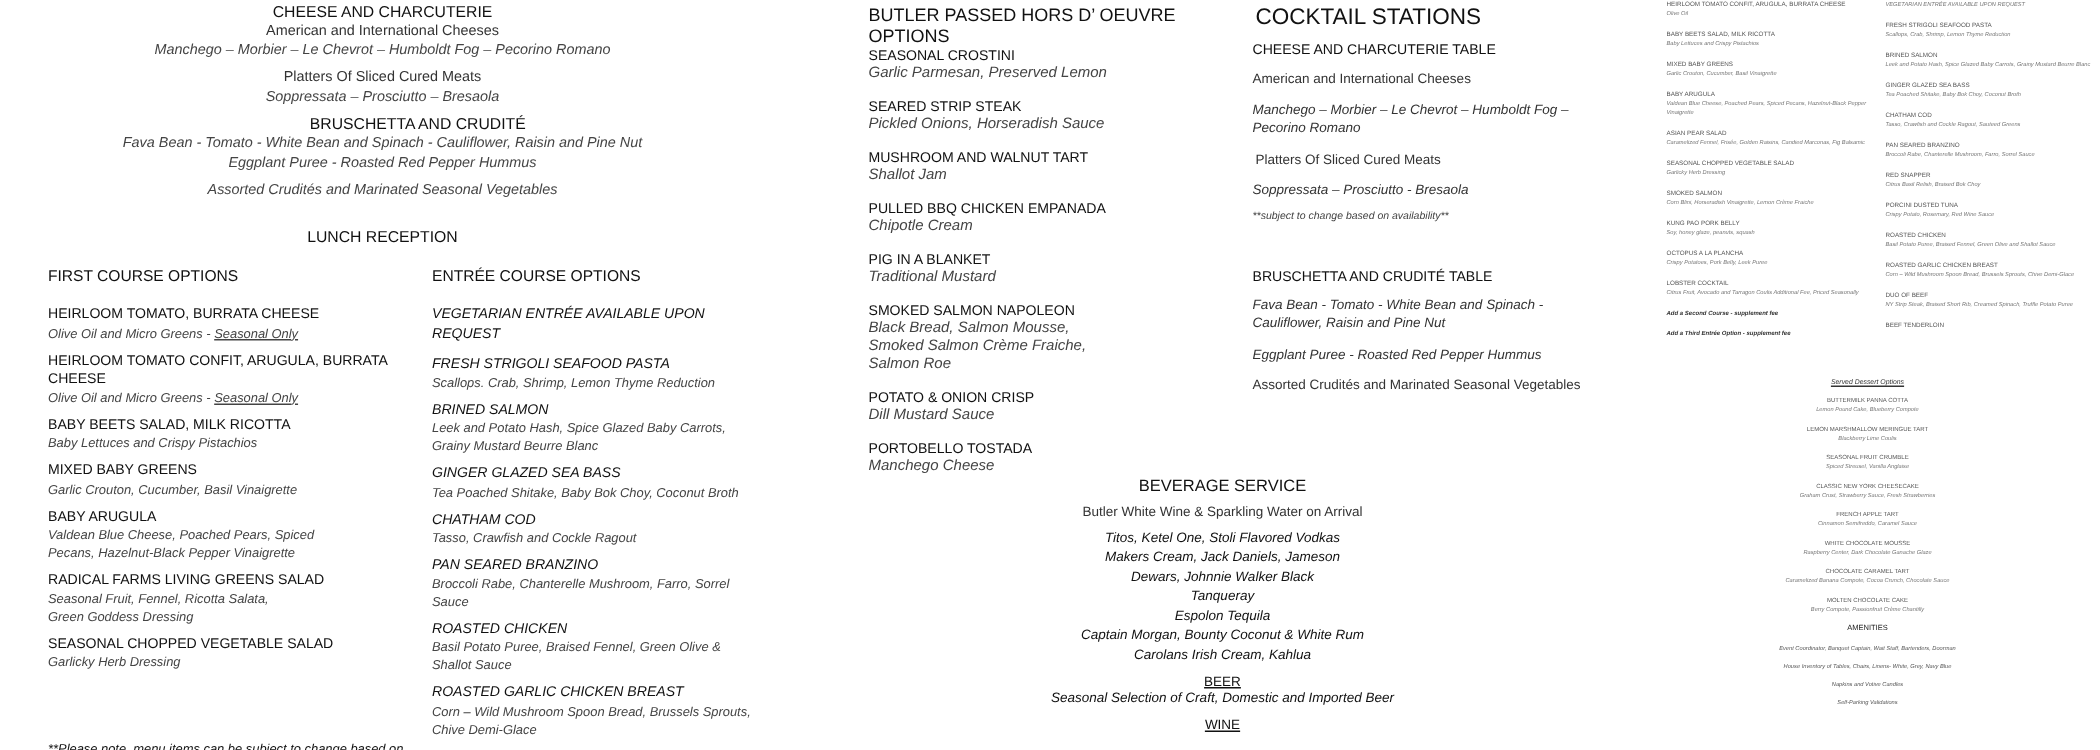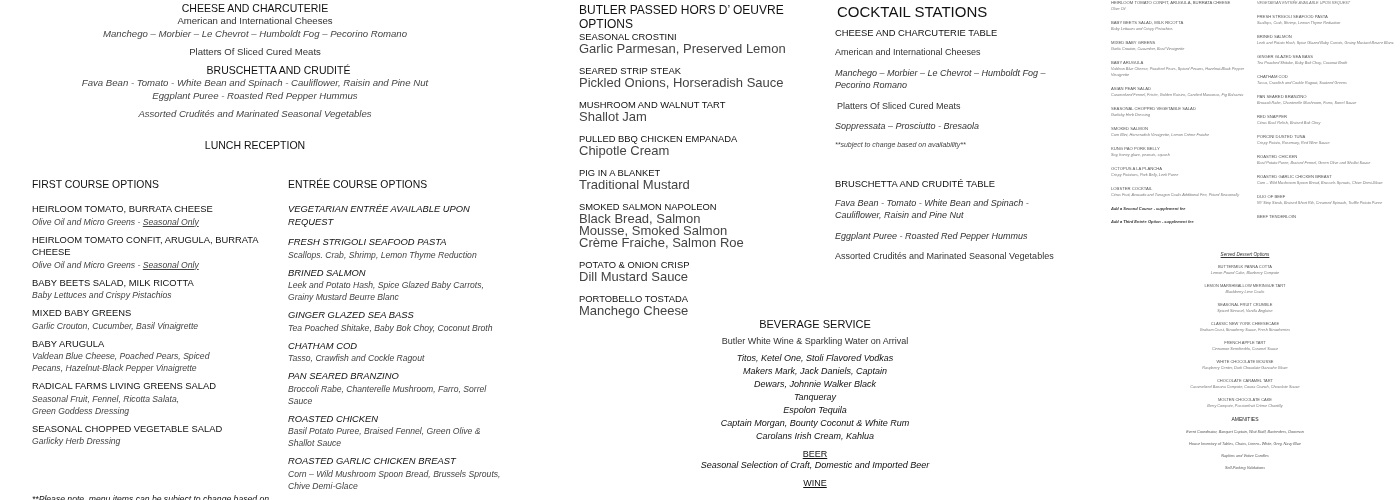--- a/index.html
+++ b/index.html
@@ -19,21 +19,21 @@
   #p1 .item-t { font-size: 9.4px; color: #111; line-height: 12.5px; }
   #p1 .item-d { font-size: 8.6px; color: #444; font-style: italic; line-height: 12px; }
   #p1 .item { margin-bottom: 6px; }
 
   
   #p2 { left: 570px; width: 250px; height: 500px; }
   #p2 .sec { font-size: 12px; color: #111; position: absolute; left: 9px; top: 3px; }
   #p2 .items { position: absolute; left: 9px; top: 31px; width: 230px; }
   #p2 .item { margin-bottom: 10px; }
   #p2 .t { font-size: 9.4px; color: #111; line-height: 12px; }
-  #p2 .d { font-size: 13px; color: #444; line-height: 12px; }
+  #p2 .d { font-size: 10px; font-style: italic; color: #444; line-height: 12px; }
 
   
   #bev { position: absolute; left: 690px; top: 318px; width: 250px; text-align: center; }
   #bev .h { font-size: 11px; color: #111; margin-bottom: 6px; }
   #bev .sub { font-size: 9px; color: #333; margin-bottom: 6px; }
   #bev .l { font-size: 9px; font-style: italic; color: #111; line-height: 13px; }
   #bev .ul { font-size: 9px; color: #111; text-decoration: underline; margin-top: 6px; }
 
   
   #p3 { left: 825px; width: 250px; height: 500px; }
@@ -61,20 +61,21 @@
 </style>
 </head>
 <body>
 
 <div class="page" id="p1">
   <div class="center" style="position:absolute;left:0;top:2px;width:510px;">
     <div class="hdr">CHEESE AND CHARCUTERIE</div>
     <div class="line" style="color:#333;">American and International Cheeses</div>
     <div class="line it">Manchego – Morbier – Le Chevrot – Humboldt Fog – Pecorino Romano</div>
     <div class="line" style="color:#333;margin-top:5px;">Platters Of Sliced Cured Meats</div>
+    <div class="line it">Soppressata – Prosciutto – Bresaola</div>
     <div class="hdr" style="margin-top:6px;padding-left:47px;">BRUSCHETTA AND CRUDITÉ</div>
     <div class="line it">Fava Bean - Tomato - White Bean and Spinach - Cauliflower, Raisin and Pine Nut</div>
     <div class="line it">Eggplant Puree - Roasted Red Pepper Hummus</div>
     <div class="line it" style="margin-top:5px;">Assorted Crudités and Marinated Seasonal Vegetables</div>
     <div class="hdr" style="margin-top:19px;">LUNCH RECEPTION</div>
   </div>
 
   <div class="col" style="left:32px;top:179px;width:230px;">
     <div class="ch">FIRST COURSE OPTIONS</div>
     <div style="height:5px"></div>
@@ -183,21 +184,21 @@
         <div class="t">PORTOBELLO TOSTADA</div>
         <div class="d">Manchego Cheese</div>
       </div>
   </div>
 </div>
 
 <div id="bev">
   <div class="h">BEVERAGE SERVICE</div>
   <div class="sub">Butler White Wine &amp; Sparkling Water on Arrival</div>
   <div class="l">Titos, Ketel One, Stoli Flavored Vodkas</div>
-  <div class="l">Makers Mark, Jack Daniels, Captain</div>
+  <div class="l">Makers Cream, Jack Daniels, Jameson</div>
   <div class="l">Dewars, Johnnie Walker Black</div>
   <div class="l">Tanqueray</div>
   <div class="l">Espolon Tequila</div>
   <div class="l">Captain Morgan, Bounty Coconut &amp; White Rum</div>
   <div class="l">Carolans Irish Cream, Kahlua</div>
   <div class="ul">BEER</div>
   <div class="l">Seasonal Selection of Craft, Domestic and Imported Beer</div>
   <div class="ul">WINE</div>
 </div>
 

